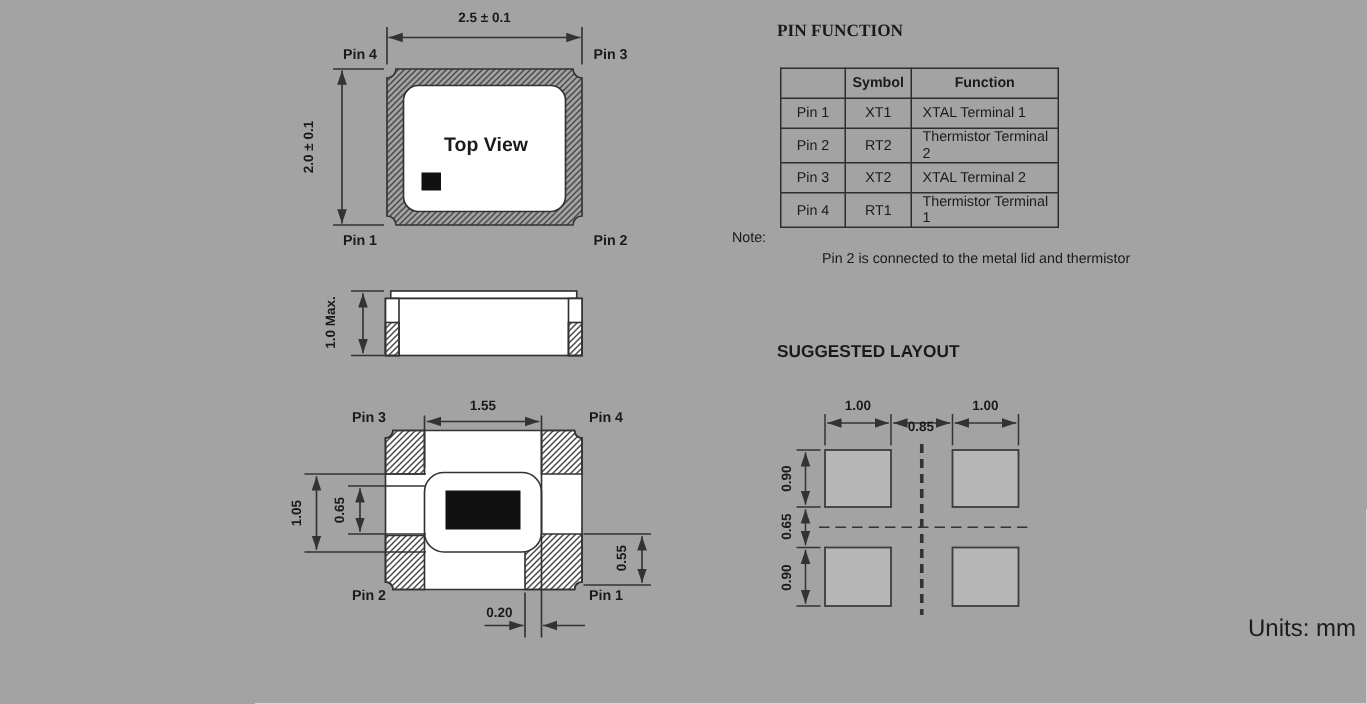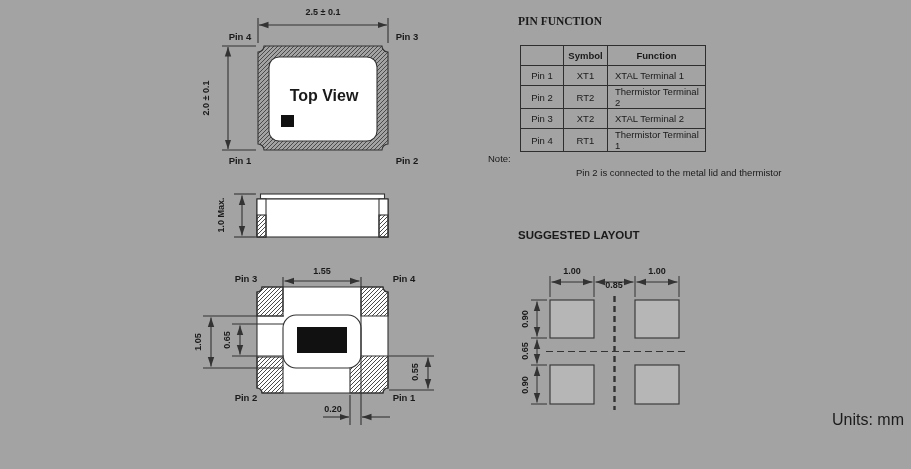--- a/index.html
+++ b/index.html
@@ -3,21 +3,21 @@
 <meta charset="utf-8">
 <style>
   html,body{margin:0;padding:0;background:#fff;}
   .page{position:relative;width:911px;height:469px;background:#a3a3a3;overflow:hidden;
         font-family:"Liberation Sans",sans-serif;color:#1a1a1a;}
   svg{position:absolute;left:0;top:0;}
   .lbl{position:absolute;transform:translate(-50%,-50%);font-size:9px;font-weight:bold;
        white-space:nowrap;color:#1a1a1a;line-height:1;}
   .rot{transform:translate(-50%,-50%) rotate(-90deg);}
   .pinlbl{font-size:9.5px;}
-  .tv-title{font-size:16px;}
+  .tv-title{font-size:13px;}
   .heading{position:absolute;font-size:11.5px;font-weight:bold;white-space:nowrap;}
   .notetxt{position:absolute;font-size:9.5px;font-weight:normal;white-space:nowrap;}
   .pin-table{position:absolute;left:520px;top:45px;border-collapse:collapse;
              font-size:9.5px;color:#1a1a1a;table-layout:fixed;}
   .pin-table th,.pin-table td{border:1px solid #2e2e2e;height:19px;padding:0 2px;
              text-align:center;font-weight:normal;overflow:hidden;}
   .pin-table th{font-weight:bold;}
   .pin-table .fn{text-align:left;padding-left:7px;}
   .units{position:absolute;right:7px;top:411px;font-size:16px;font-weight:normal;color:#1c1c1c;}
 </style>
@@ -165,21 +165,21 @@
   </tr>
   <tr>
     <td>Pin 4</td>
     <td>RT1</td>
     <td class="fn">Thermistor Terminal 1</td>
   </tr>
 </tbody>
     </table>
 
 <div class="notetxt" style="left:488px;top:153px;">Note:</div>
-<div class="notetxt" style="left:536px;top:167px;padding-left:40px;">Pin 2 is connected to the metal lid and thermistor</div>
+<div class="notetxt" style="left:508px;top:167px;padding-left:40px;">Pin 2 is connected to the metal lid and thermistor</div>
 
 <div class="heading" style="left:518px;top:229px;">SUGGESTED LAYOUT</div>
 
 <div class="lbl" style="left:572px;top:271px;">1.00</div>
 <div class="lbl" style="left:614px;top:285px;">0.85</div>
 <div class="lbl" style="left:657px;top:271px;">1.00</div>
 <div class="lbl rot" style="left:525px;top:319px;">0.90</div>
 <div class="lbl rot" style="left:525px;top:351px;">0.65</div>
 <div class="lbl rot" style="left:525px;top:385px;">0.90</div>
 

